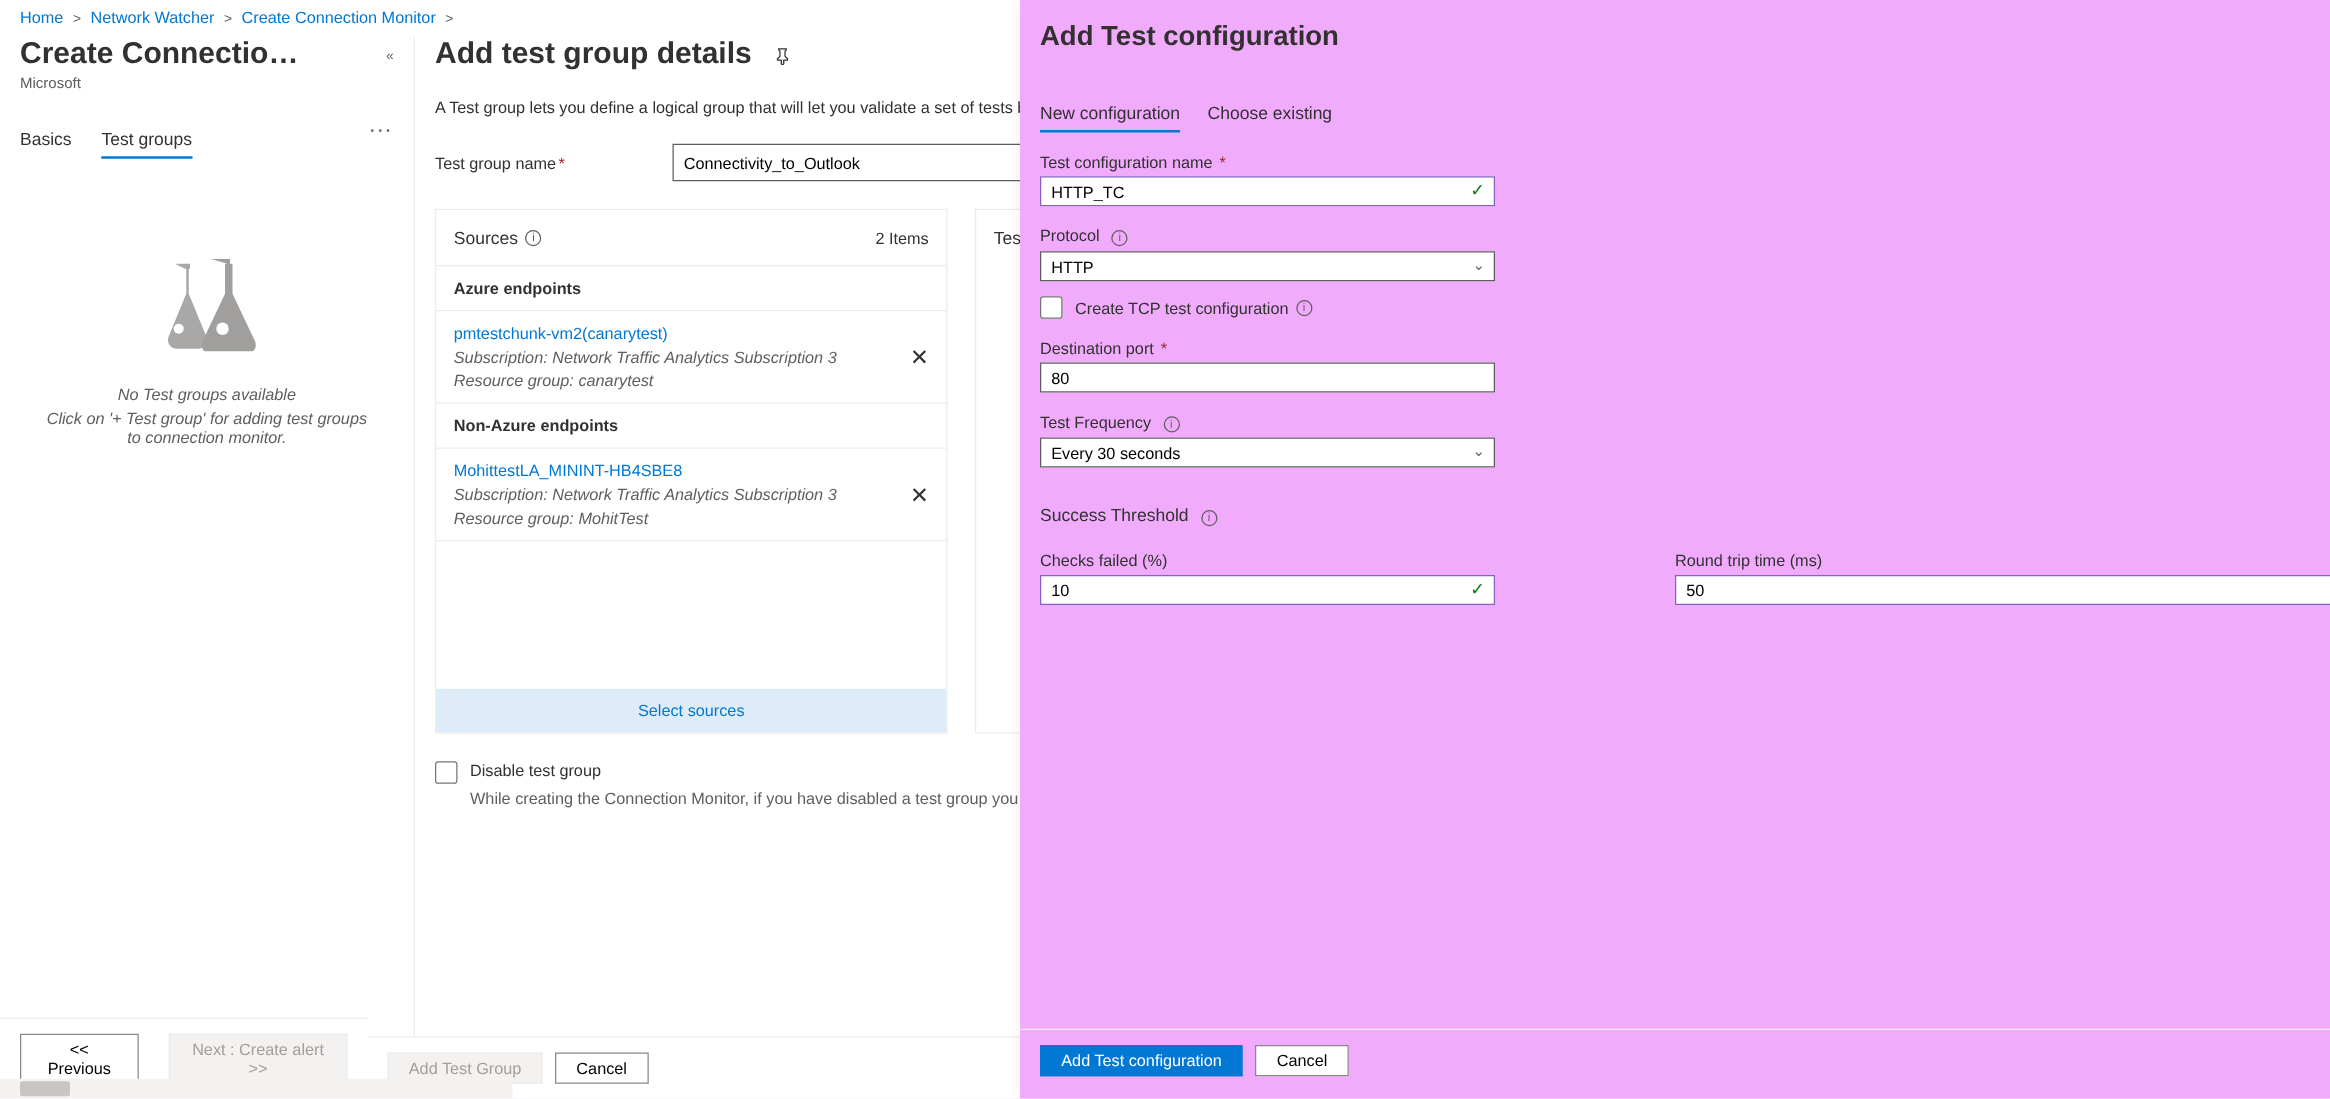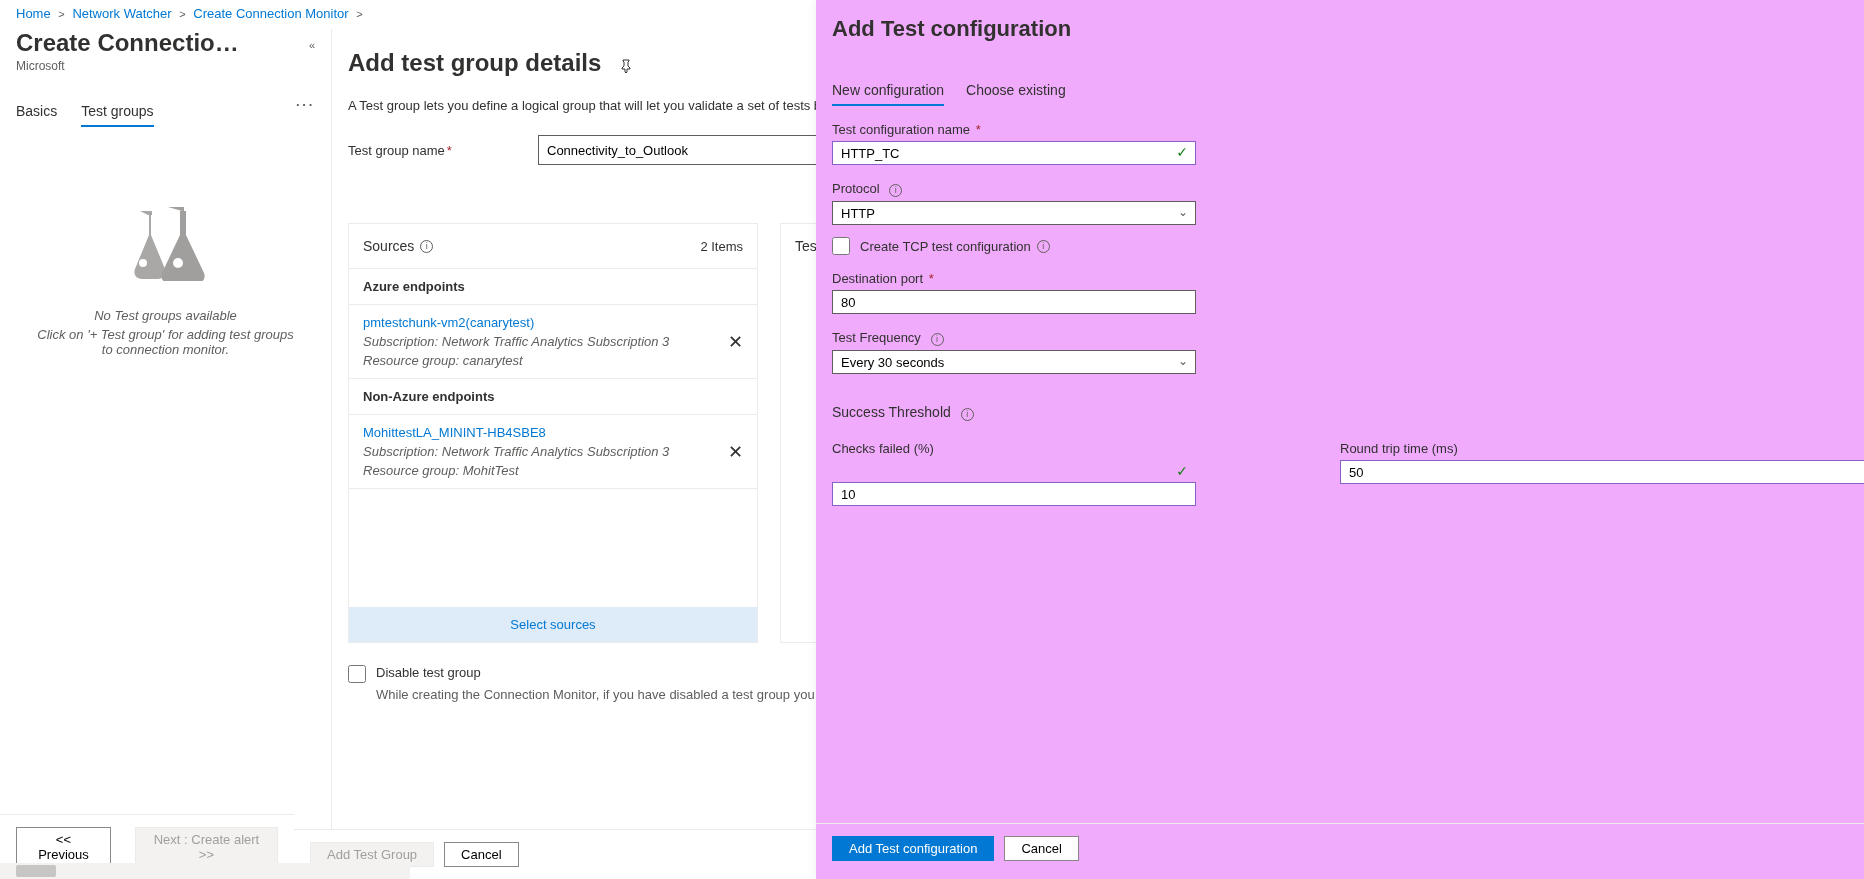--- a/index.html
+++ b/index.html
@@ -48,32 +48,32 @@
 .tab { padding: 6px 0; border-bottom: 2px solid transparent; cursor: pointer; font-size: 14px; color: #323130; }
 .tab.active { border-bottom-color: #0078d4; color: #323130; font-weight: 400; }
 .more-btn { margin-left: auto; letter-spacing: 2px; font-weight: bold; cursor: pointer; color: #605e5c; }
 
 .empty-state { text-align: center; margin-top: 80px; color: #605e5c; font-style: italic; font-size: 13px; padding: 0 20px; }
 .empty-state svg { margin-bottom: 24px; }
 .empty-state .line1 { font-style: italic; }
 .empty-state .line2 { font-style: italic; margin-top: 4px; }
 
 
-.col-mid h1 { font-size: 24px; font-weight: 600; display: inline-block; margin-top: 20px; }
+.col-mid h1 { font-size: 24px; font-weight: 600; display: inline-block; }
 .pin-btn { margin-left: 14px; display:inline-block; vertical-align: middle; cursor: pointer; }
 .desc { margin-top: 20px; font-size: 13px; line-height: 18px; }
 .form-row { display: flex; align-items: center; margin-top: 20px; }
 .form-label { width: 190px; font-size: 13px; }
 .req { color: #a4262c; margin-left: 2px; }
 .text-input {
   border: 1px solid #605e5c; height: 30px; padding: 0 8px; font-size: 13px; width: 300px; font-family: inherit;
 }
 
 .panels { display: flex; gap: 22px; margin-top: 22px; }
-.panel { border: 1px solid #edebe9; flex: 1; display: flex; flex-direction: column; min-height: 420px; margin-top: 36px; }
+.panel { border: 1px solid #edebe9; flex: 1; display: flex; flex-direction: column; min-height: 420px; }
 .panel-header { padding: 14px 14px; font-size: 14px; display: flex; align-items: center; border-bottom: 1px solid #edebe9; }
 .panel-header .count { margin-left: auto; font-size: 13px; color: #323130; }
 .info-icon {
   display:inline-block; width:13px; height:13px; border:1px solid #605e5c; border-radius:50%;
   font-size:9px; line-height:11px; text-align:center; color:#605e5c; margin-left:6px;
 }
 .section-h { font-weight: 600; padding: 10px 14px; border-bottom: 1px solid #edebe9; font-size: 13px; }
 .endpoint { padding: 10px 14px; border-bottom: 1px solid #edebe9; position: relative; }
 .endpoint .ep-name { color: #0078d4; cursor: pointer; }
 .endpoint .ep-meta { font-style: italic; color: #605e5c; font-size: 13px; margin-top: 4px; }
@@ -299,21 +299,21 @@
   </div>
 
   <div class="section-title">
     <span>Success Threshold</span> <span class="info-icon">i</span>
   </div>
 
   <div class="two-col">
     <div class="field validated">
       <label>Checks failed (%)</label>
       <div class="input-wrap">
-        <input type="text" style="border-color: rgb(134, 97, 197); margin-top: 22px;" value="10">
+        <input type="text" style="border-color: rgb(134, 97, 197);" value="10">
         <span class="check-mark">✓</span>
       </div>
     </div>
     <div class="field wide">
       <label>Round trip time (ms)</label>
       <div class="input-wrap" style="width:640px;">
         <input type="text" style="border-color: rgb(134, 97, 197); width: 640px;" value="50">
       </div>
     </div>
   </div>

